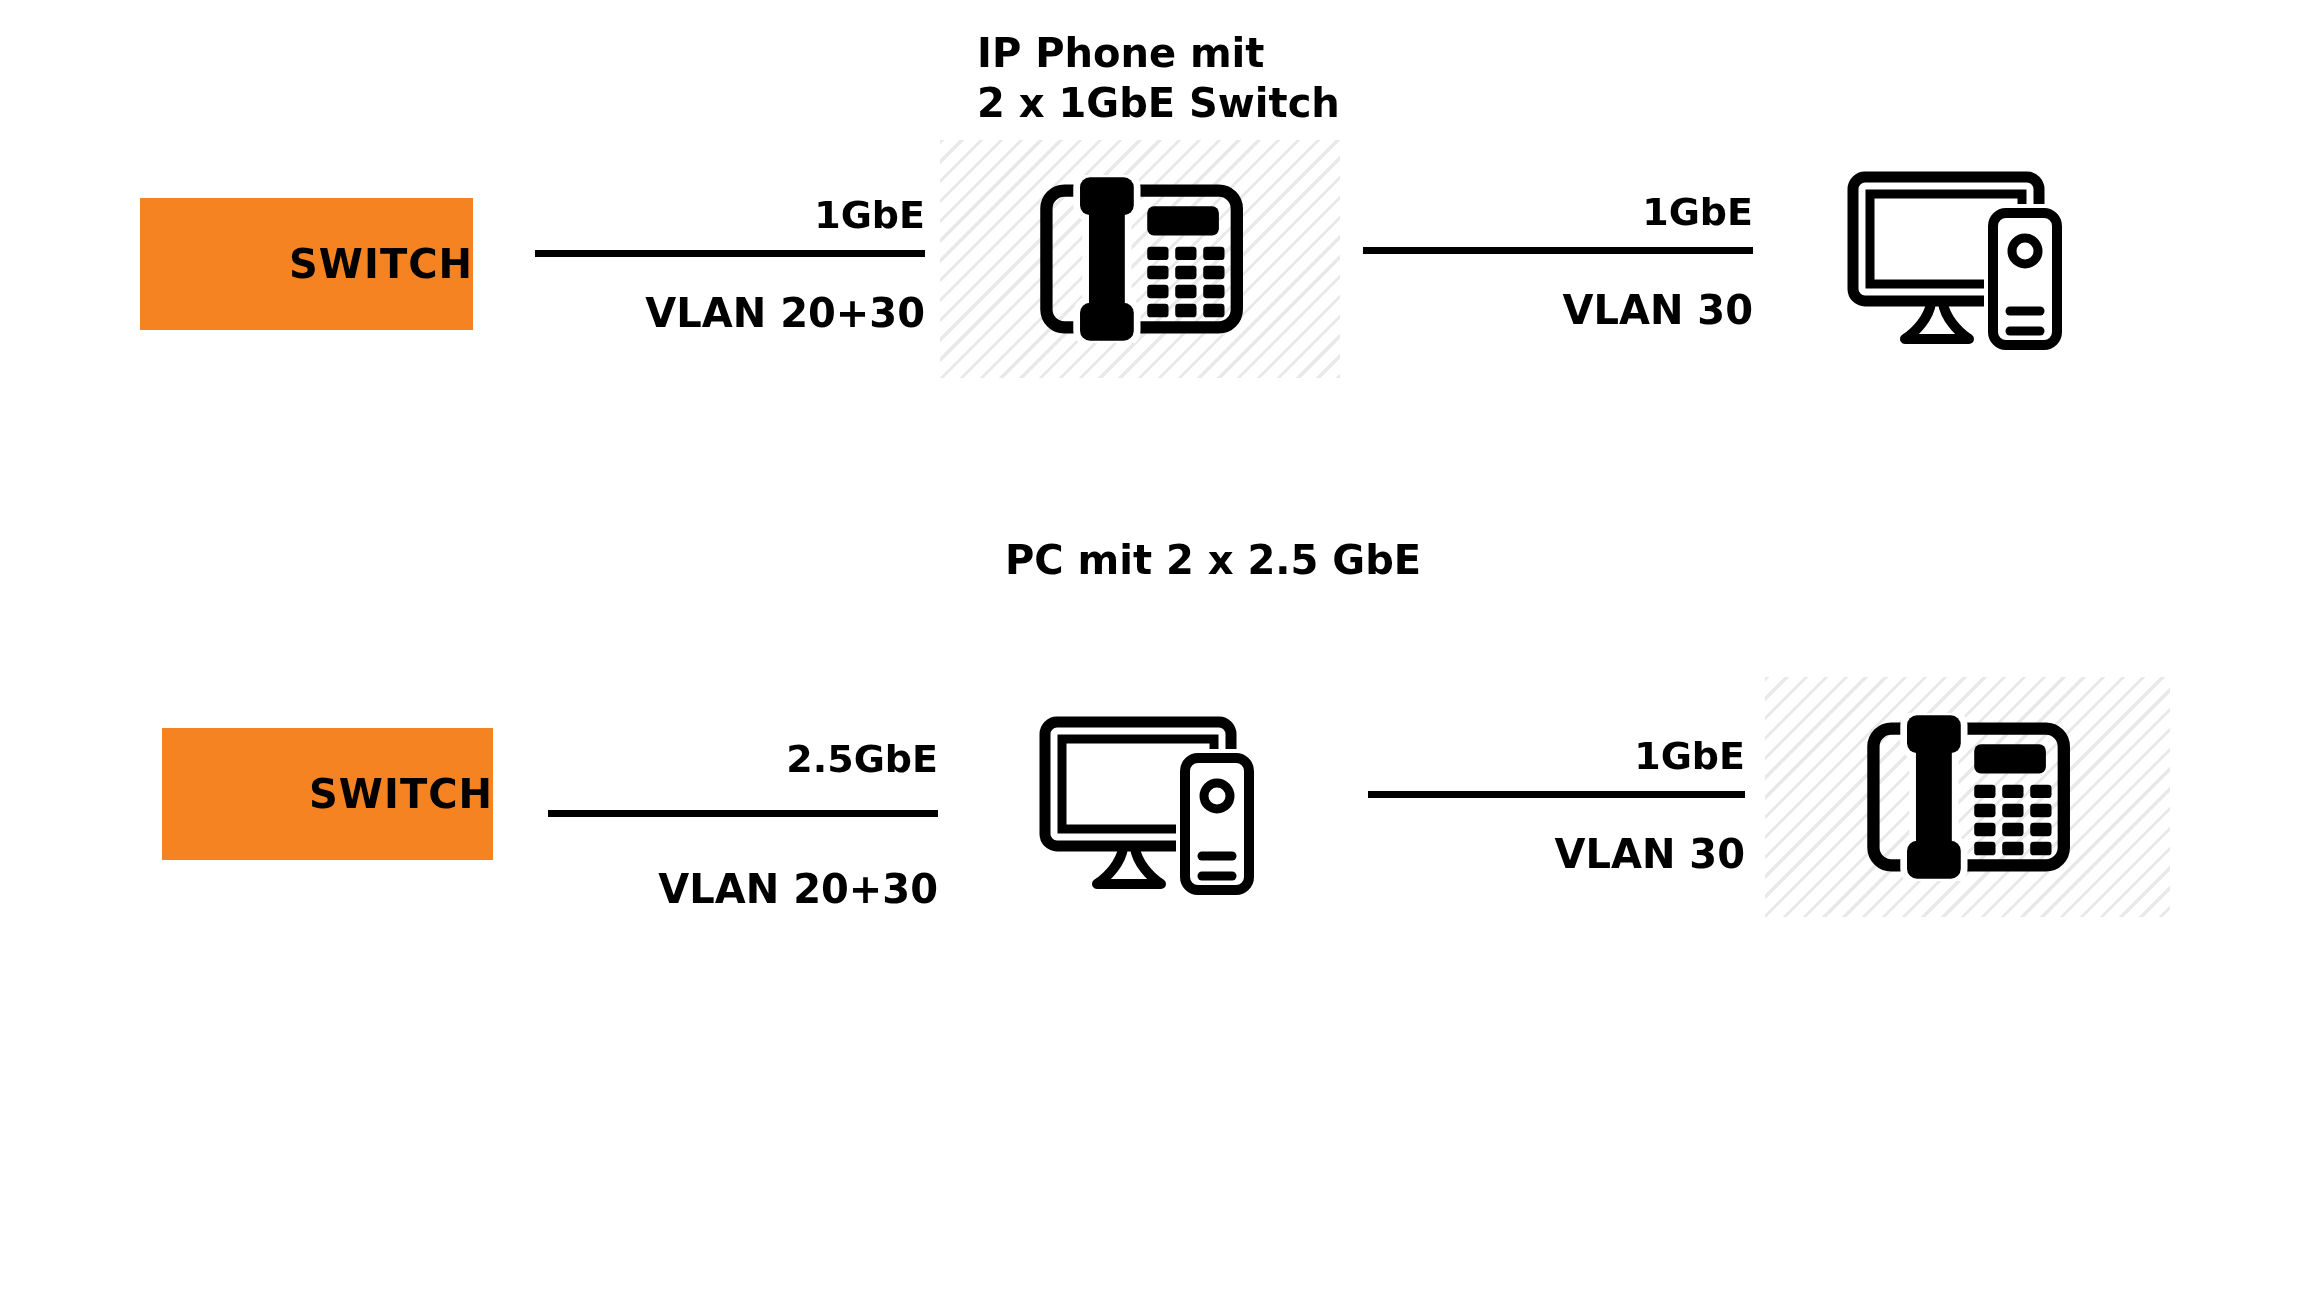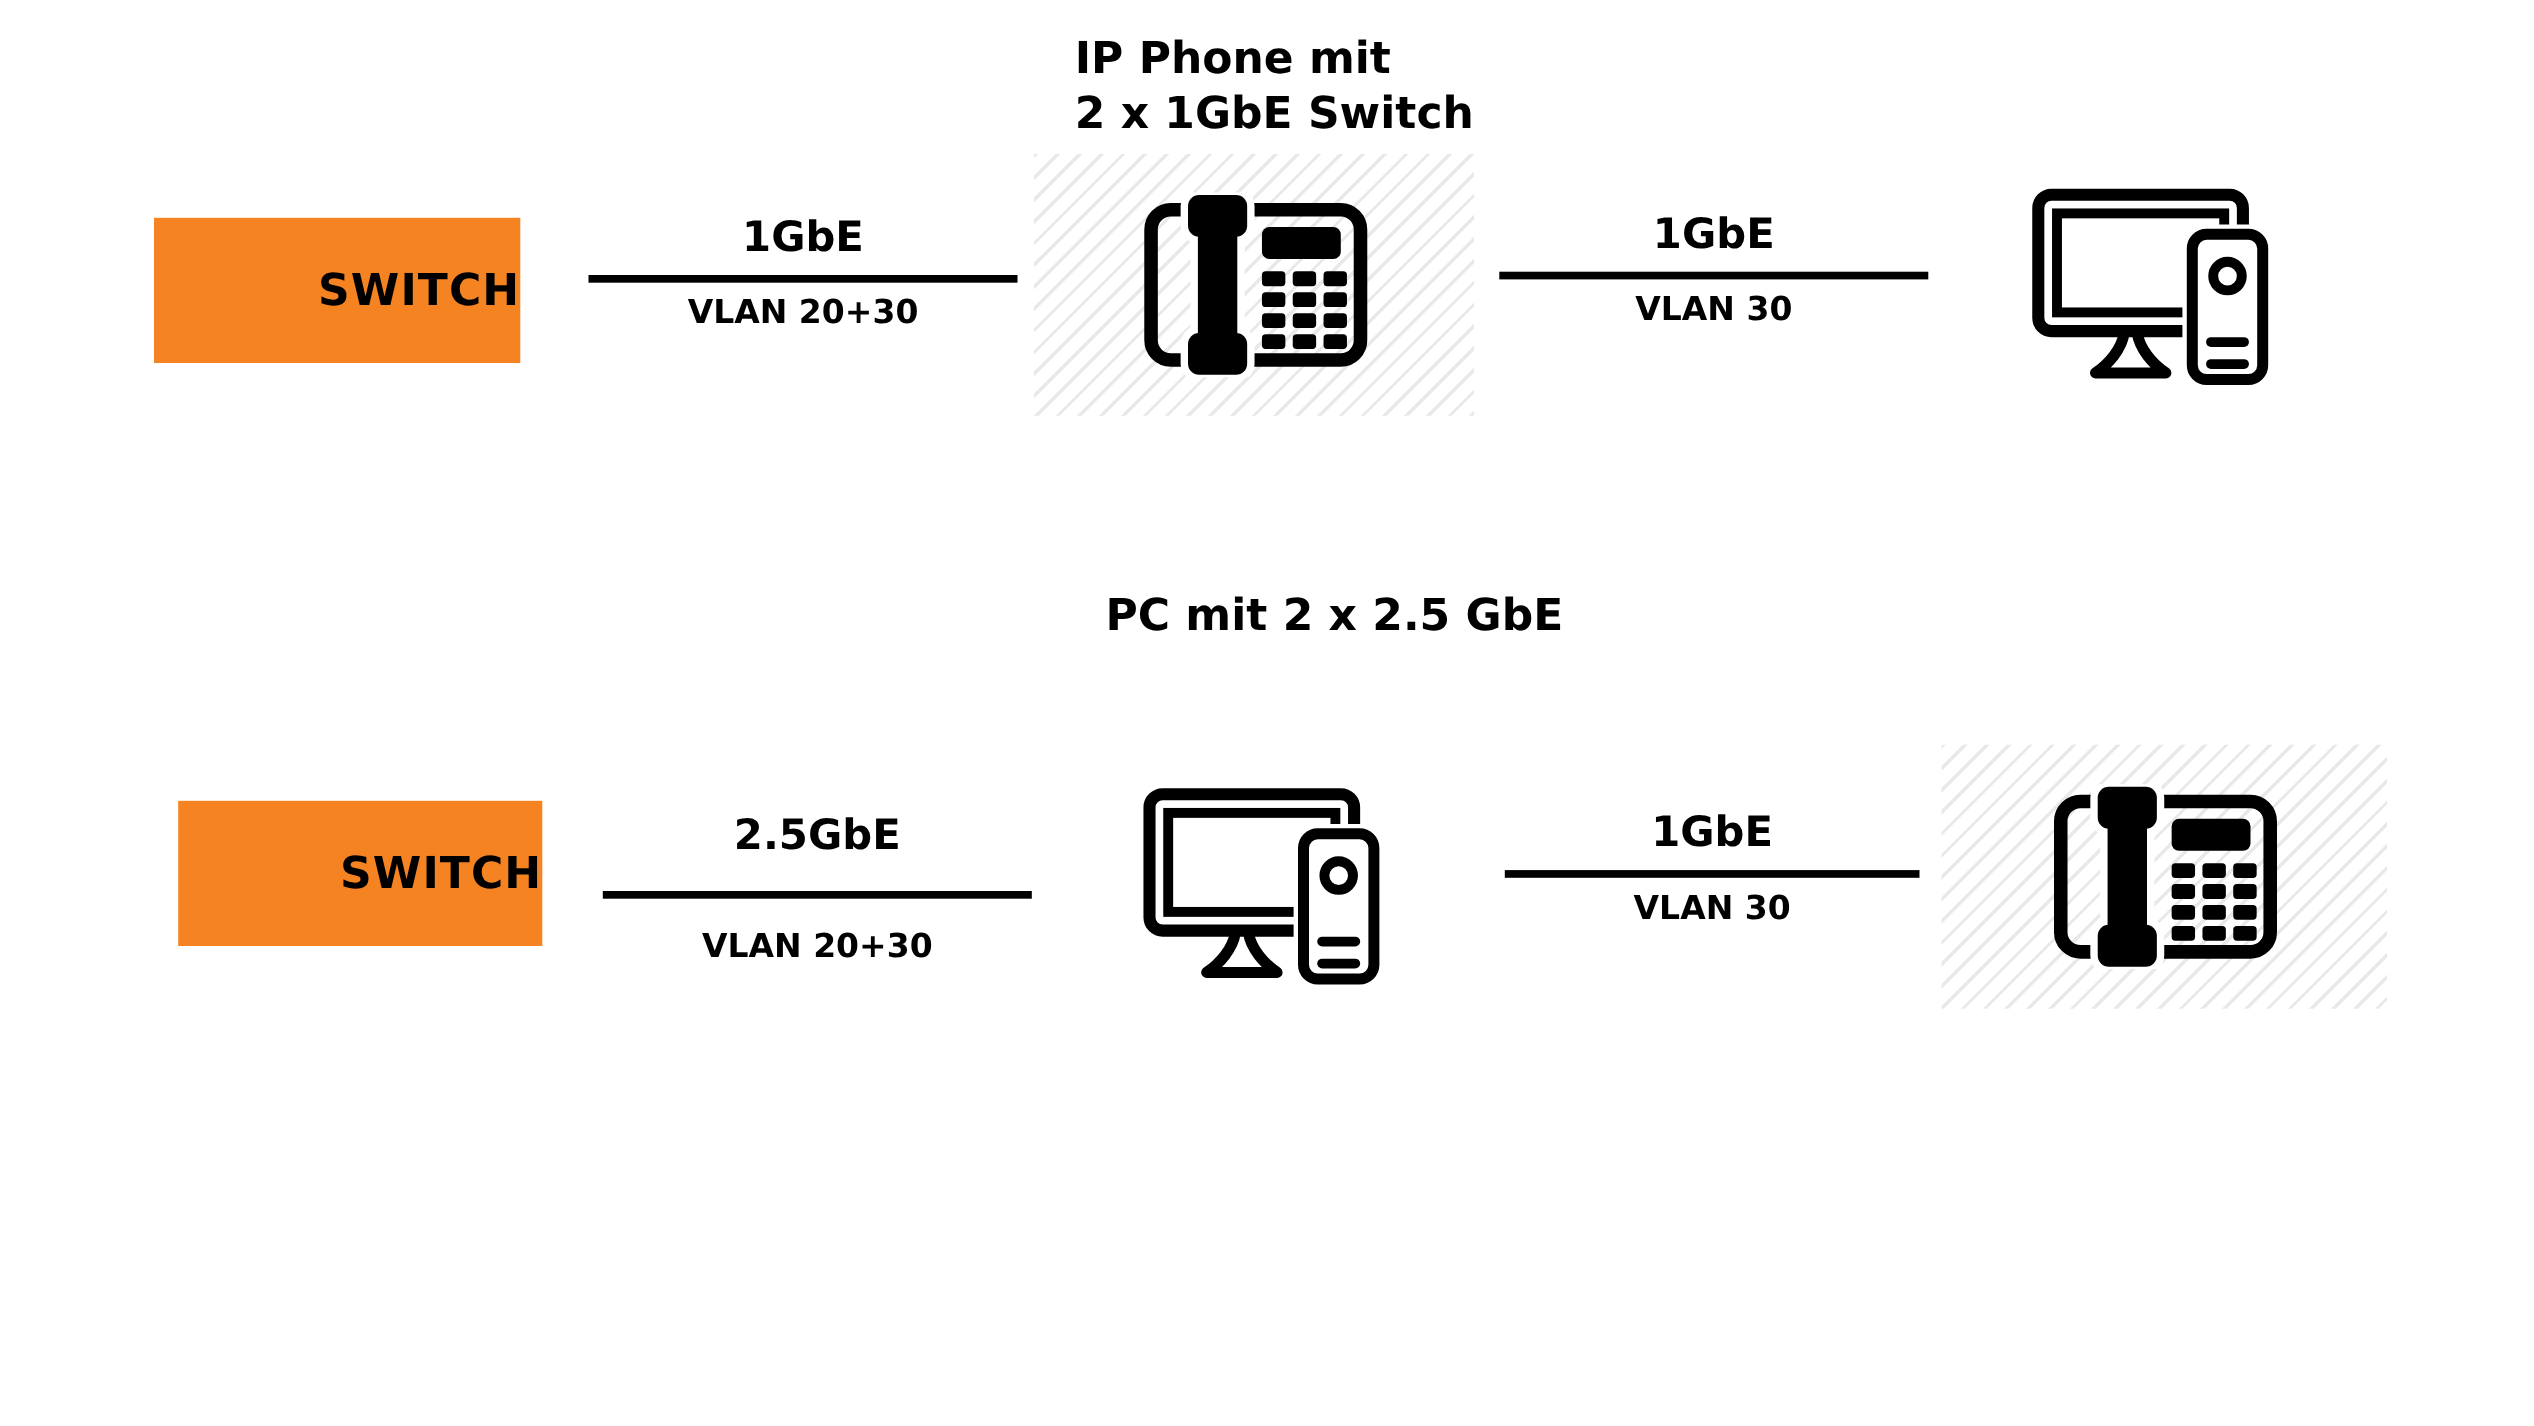--- a/index.html
+++ b/index.html
@@ -14,25 +14,25 @@
   .abs{position:absolute;}
   .switch-box{
     background:#F68321;
     display:flex;align-items:center;justify-content:flex-end;
     font-size:40px;letter-spacing:1px;color:#000;
   }
   .device-title{
     font-size:40px;line-height:50px;white-space:nowrap;
   }
   .link{
-    display:flex;flex-direction:column;align-items:center;
+    display:flex;flex-direction:column;align-items:flex-end;
   }
   .link .speed{font-size:38px;line-height:38px;margin-bottom:16px;white-space:nowrap;}
   .link .bar{width:100%;height:7px;background:#000;}
-  .link .vlan{font-size:30px;line-height:40px;margin-top:8px;white-space:nowrap;}
+  .link .vlan{font-size:40px;line-height:40px;margin-top:36px;white-space:nowrap;}
   .hatch{
     background-image:repeating-linear-gradient(
       135deg,
       #e9e9e9 0px, #e9e9e9 3px,
       transparent 3px, transparent 14px
     );
     display:flex;align-items:center;justify-content:center;
   }
   svg{display:block;}
 </style>

